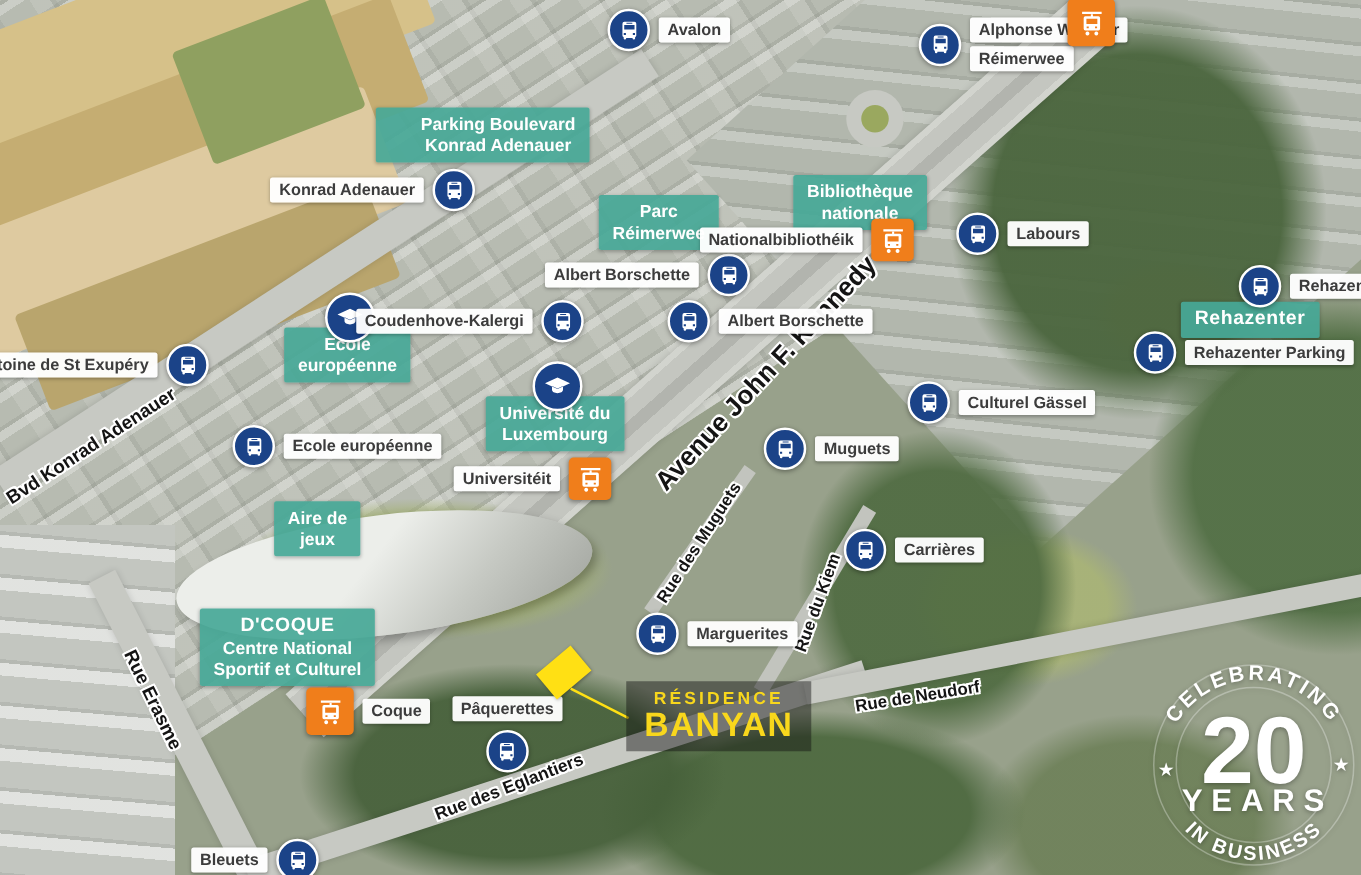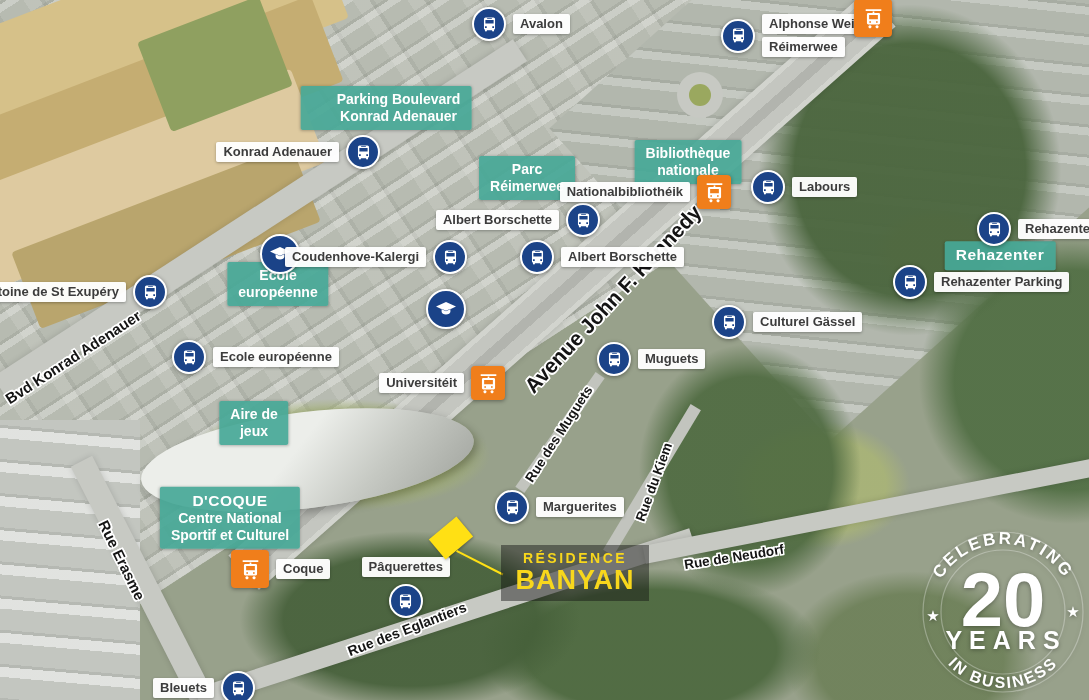--- a/index.html
+++ b/index.html
@@ -48,21 +48,21 @@
   .dcoque-bldg{left:140px;top:412px;width:335px;height:96px;border-radius:50%;transform:rotate(-7deg);
     background:linear-gradient(135deg,#eceeea 0 45%,#c6c9c3 70%,#9ea19b);box-shadow:3px 4px 8px rgba(0,0,0,.28);}
 
   
   .street{position:absolute;font-weight:700;color:#141414;white-space:nowrap;
     text-shadow:-1.5px -1.5px 0 #fff,1.5px -1.5px 0 #fff,-1.5px 1.5px 0 #fff,1.5px 1.5px 0 #fff,
                  0 -1.5px 0 #fff,0 1.5px 0 #fff,-1.5px 0 0 #fff,1.5px 0 0 #fff;
     transform:translate(-50%,-50%) rotate(var(--r));}
 
   
-  .stop{position:absolute;display:flex;align-items:center;gap:7px;}
+  .stop{position:absolute;display:flex;align-items:center;gap:7px;margin-left:14px;}
   .ic{width:30px;height:30px;flex:0 0 auto;border:2.5px solid #fff;border-radius:50%;
       background:#1B4388;display:flex;align-items:center;justify-content:center;
       box-shadow:0 1px 4px rgba(0,0,0,.4);}
   .ic svg{width:19px;height:19px;fill:#fff;}
   .tram{border-radius:4px;border:none;background:#F07E1B;width:34px;height:34px;}
   .tram svg{width:25px;height:25px;}
   .tram.lg{width:38px;height:38px;}
   .cap{width:36px;height:36px;}
   .cap svg{width:24px;height:24px;}
   .wlab{background:rgba(255,255,255,.96);color:#3c3c3c;font-size:13px;font-weight:700;
@@ -146,20 +146,24 @@
     <span>Réimerwee</span>
   </div>
   <div class="poi" style="left:688px;top:162px;">
     <span>Bibliothèque</span>
     <span>nationale</span>
   </div>
   <div class="poi" style="left:278px;top:284px;">
     <span>Ecole</span>
     <span>européenne</span>
   </div>
+  <div class="poi" style="left:444px;top:339px;">
+    <span>Université du</span>
+    <span>Luxembourg</span>
+  </div>
   <div class="poi" style="left:1000px;top:256px;">
     <span class="big">Rehazenter</span>
   </div>
   <div class="poi" style="left:254px;top:423px;">
     <span>Aire de</span>
     <span>jeux</span>
   </div>
   <div class="poi" style="left:230px;top:518px;">
     <span class="big">D'COQUE</span>
     <span>Centre National</span>
@@ -245,20 +249,28 @@
     <span class="wlab">Ecole européenne</span>
   </div>
   <div class="stop" style="left:712px;top:305px;">
     <span class="ic">
         <svg viewBox="0 0 24 24">
           <use href="#g-bus"></use>
         </svg>
       </span>
     <span class="wlab">Culturel Gässel</span>
   </div>
+  <div class="stop" style="left:661px;top:423px;">
+    <span class="ic">
+        <svg viewBox="0 0 24 24">
+          <use href="#g-bus"></use>
+        </svg>
+      </span>
+    <span class="wlab">Carrières</span>
+  </div>
   <div class="stop" style="left:495px;top:490px;">
     <span class="ic">
         <svg viewBox="0 0 24 24">
           <use href="#g-bus"></use>
         </svg>
       </span>
     <span class="wlab">Marguerites</span>
   </div>
 
   <div class="stop" style="right:709px;top:135px;">
@@ -311,21 +323,21 @@
   </div>
 
   <div class="stop" style="right:358px;top:175px;">
     <span class="wlab">Nationalbibliothéik</span>
     <span class="ic tram">
         <svg viewBox="0 0 24 24">
           <use href="#g-tram"></use>
         </svg>
       </span>
   </div>
-  <div class="stop" style="right:584px;top:366px;padding-left:31px;">
+  <div class="stop" style="right:600px;top:366px;padding-left:31px;">
     <span class="wlab">Universitéit</span>
     <span class="ic tram">
         <svg viewBox="0 0 24 24">
           <use href="#g-tram"></use>
         </svg>
       </span>
   </div>
   <div class="stop" style="left:231px;top:550px;">
     <span class="ic tram lg">
         <svg viewBox="0 0 24 24">

